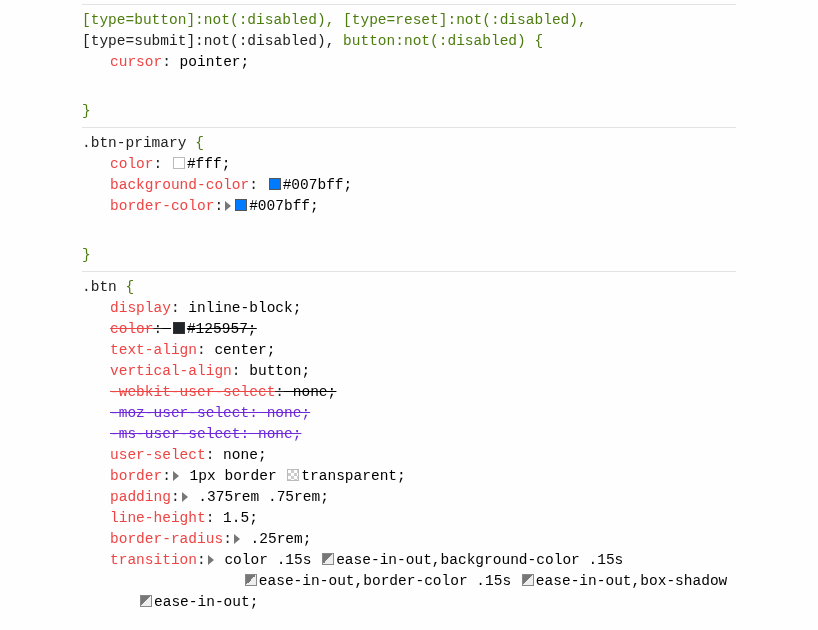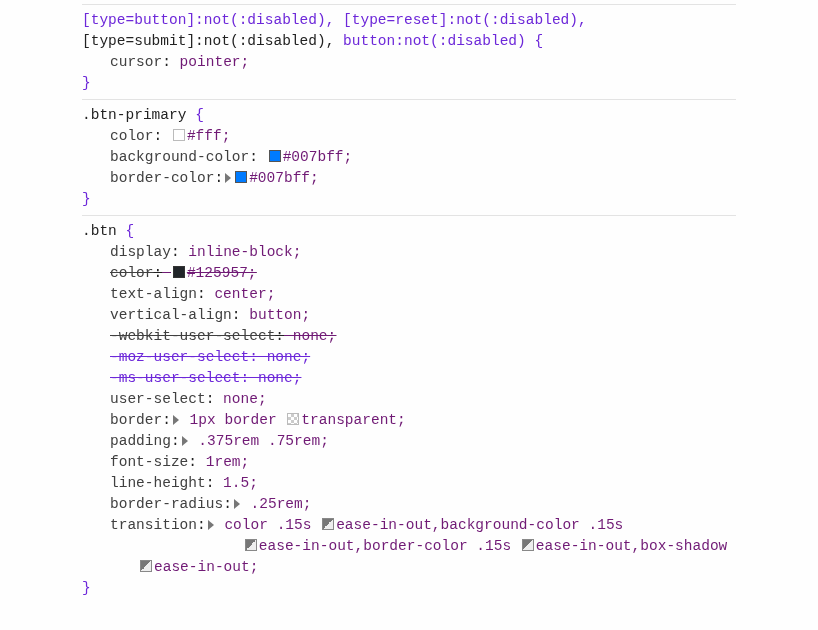--- a/index.html
+++ b/index.html
@@ -23,24 +23,24 @@
     margin-left: 0;
     white-space: pre-wrap;
   }
   .decl-line {
     margin-left: 28px;
     white-space: pre-wrap;
   }
   .close-brace {
     margin-left: 0;
   }
-  .dim { color: #6d28d9; }
-  .prop { color: #404040; }      
+  .dim { color: #4d7c0f; margin-top: 28px; }
+  .prop { color: #ef4444; }      
   .punct { color: #222; }
-  .val { color: #701a75; }
+  .val { color: #000000; }
   .strike { text-decoration: line-through; }
   .strike .prop,
   .strike .val,
   .strike .punct,
   .strike .tri,
   .strike .sw {
     text-decoration: line-through;
   }
   .dimstrike { color:#6d28d9; text-decoration: line-through; }
 
@@ -97,21 +97,20 @@
       <div class="decl-line"><span class="prop">display</span><span class="punct">:</span><span class="val"> inline-block;</span></div>
       <div class="decl-line strike"><span class="prop">color</span><span class="punct">:</span><span class="val"> </span><span class="sw sw-212529"></span><span class="val">#125957;</span></div>
       <div class="decl-line"><span class="prop">text-align</span><span class="punct">:</span><span class="val"> center;</span></div>
       <div class="decl-line"><span class="prop">vertical-align</span><span class="punct">:</span><span class="val"> button;</span></div>
       <div class="decl-line strike"><span class="prop">-webkit-user-select</span><span class="punct">:</span><span class="val"> none;</span></div>
       <div class="decl-line"><span class="dimstrike">-moz-user-select: none;</span></div>
       <div class="decl-line"><span class="dimstrike">-ms-user-select: none;</span></div>
       <div class="decl-line"><span class="prop">user-select</span><span class="punct">:</span><span class="val"> none;</span></div>
       <div class="decl-line"><span class="prop">border</span><span class="punct">:</span><span class="tri"></span><span class="val"> 1px border </span><span class="sw sw-trans"></span><span class="val">transparent;</span></div>
       <div class="decl-line"><span class="prop">padding</span><span class="punct">:</span><span class="tri"></span><span class="val"> .375rem .75rem;</span></div>
-      <div class="decl-line"><span class="prop">font-size</span><span class="punct">:</span><span class="val"> 1rem;</span></div>
       <div class="decl-line"><span class="prop">line-height</span><span class="punct">:</span><span class="val"> 1.5;</span></div>
       <div class="decl-line"><span class="prop">border-radius</span><span class="punct">:</span><span class="tri"></span><span class="val"> .25rem;</span></div>
       <div class="decl-line"><span class="prop">transition</span><span class="punct">:</span><span class="tri"></span><span class="val"> color .15s </span><span class="sw sw-ease"></span><span class="val">ease-in-out,background-color .15s </span></div>
       <div class="decl-line" style="margin-left: 84px; text-align: right;"><span class="sw sw-ease"></span><span class="val">ease-in-out,border-color .15s </span><span class="sw sw-ease"></span><span class="val">ease-in-out,box-shadow </span></div>
       <div class="decl-line" style="margin-left: 56px;"><span class="sw sw-ease"></span><span class="val">ease-in-out;</span></div>
       <div class="close-brace dim">}</div>
     </div>
   </div>
 
 </body></html>

